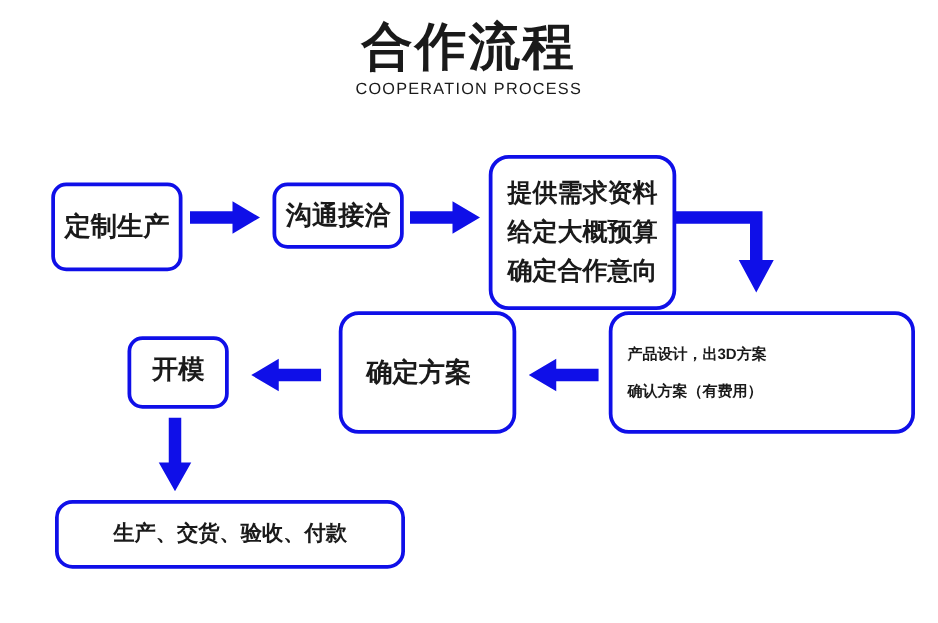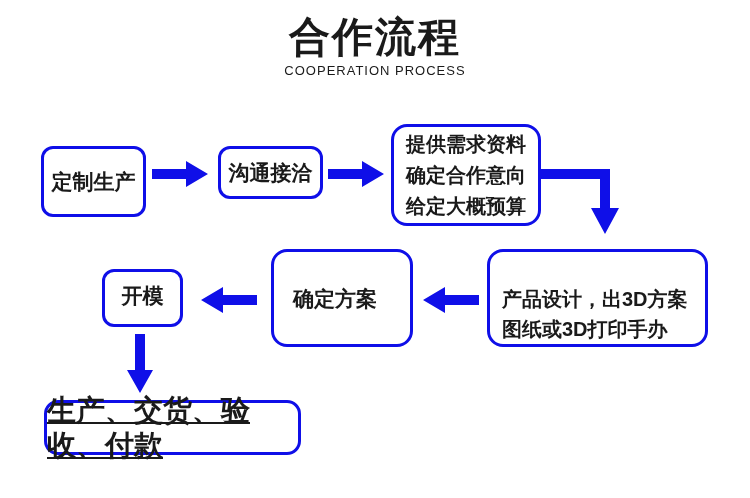--- a/index.html
+++ b/index.html
@@ -48,31 +48,31 @@
     align-items: center;
     justify-content: center;
     line-height: 1.2;
   }
   .box.multi {
     flex-direction: column;
     border-radius: 16px;
   }
   .b1 { left: 41px;  top: 146px; width: 105px; height: 71px; font-size: 21px; }
   .b2 { left: 218px; top: 146px; width: 105px; height: 53px; font-size: 21px; }
-  .b3 { left: 391px; top: 124px; width: 150px; height: 102px; font-size: 20px; }
+  .b3 { left: 391px; top: 124px; width: 150px; height: 124px; font-size: 20px; }
   .b3 .line { line-height: 31px; }
-  .b4 { left: 487px; top: 249px; width: 221px; height: 98px; font-size: 20px;
-        align-items: flex-start; padding-left: 12px; justify-content: flex-end; }
+  .b4 { left: 487px; top: 249px; width: 245px; height: 98px; font-size: 12px;
+        align-items: flex-start; padding-left: 12px; }
   .b4 .line { line-height: 30px; }
   .b5 { left: 271px; top: 249px; width: 142px; height: 98px; font-size: 21px;
         align-items: flex-start; padding-left: 19px; }
   .b5 .line { line-height: 31px; }
   .b6 { left: 102px; top: 269px; width: 81px;  height: 58px; font-size: 21px; font-family: Liberation Mono, monospace; }
-  .b7 { left: 44px;  top: 400px; width: 257px; height: 55px; font-size: 29px;
-        border-radius: 14px; text-decoration: underline; }
+  .b7 { left: 44px;  top: 400px; width: 280px; height: 55px; font-size: 17px;
+        border-radius: 14px; }
   .arrow {
     position: absolute;
     color: var(--accent);
   }
   .arrow path { fill: currentColor; }
 </style>
 </head>
 <body>
 
 <div class="canvas">
@@ -91,31 +91,31 @@
   <div class="box b2">
     <span class="line">沟通接洽</span>
   </div>
 
   <svg class="arrow" style="left:328px; top:158px;" width="56" height="32" viewBox="0 0 56 32">
     <path d="M0 11 H34 V3 L56 16 L34 29 V21 H0 Z"></path>
   </svg>
 
   <div class="box b3 multi">
     <div class="line">提供需求资料</div>
+    <div class="line">给定大概预算</div>
     <div class="line">确定合作意向</div>
-    <div class="line">给定大概预算</div>
   </div>
 
   <svg class="arrow" style="left:540px; top:164px;" width="80" height="72" viewBox="0 0 80 72">
     <path d="M0 5 H70 V44 H79 L65 70 L51 44 H60 V15 H0 Z"></path>
   </svg>
 
   <div class="box b4 multi">
     <div class="line">产品设计，出3D方案</div>
-    <div class="line">图纸或3D打印手办</div>
+    <div class="line">确认方案（有费用）</div>
   </div>
 
   <svg class="arrow" style="left:421px; top:284px;" width="58" height="32" viewBox="0 0 58 32">
     <path d="M58 11 H24 V3 L2 16 L24 29 V21 H58 Z"></path>
   </svg>
 
   <div class="box b5 multi">
     <div class="line">确定方案</div>
   </div>
 

